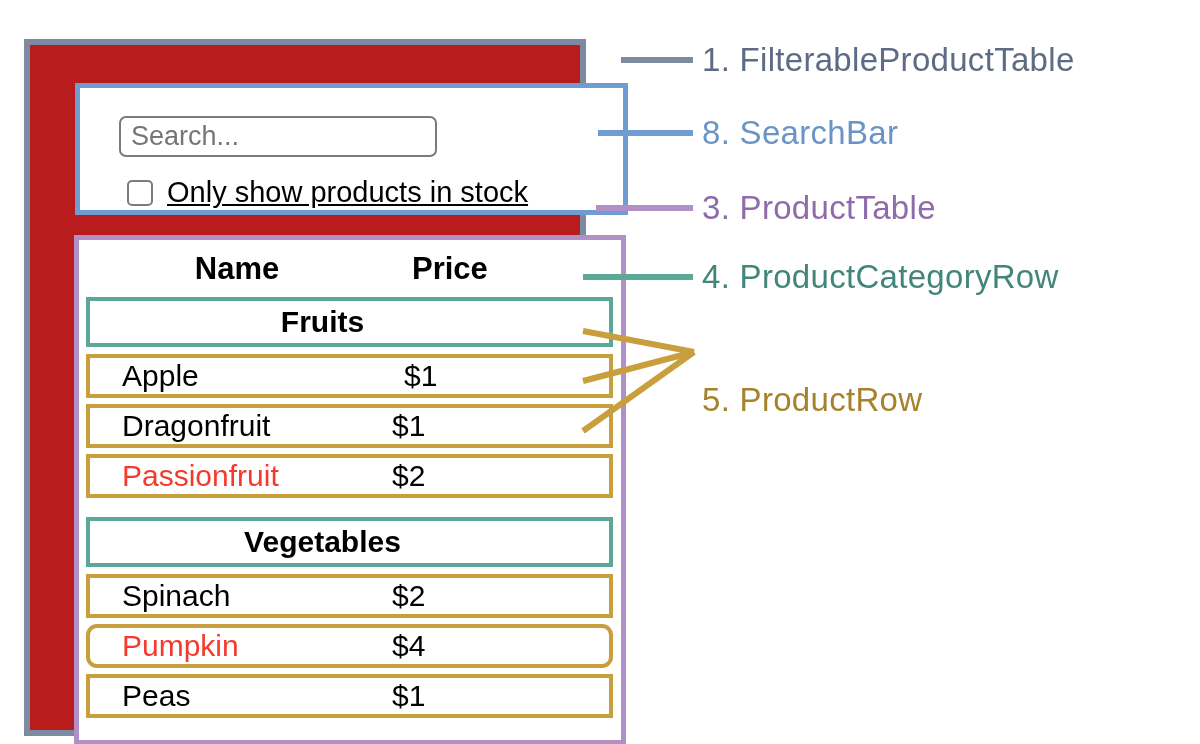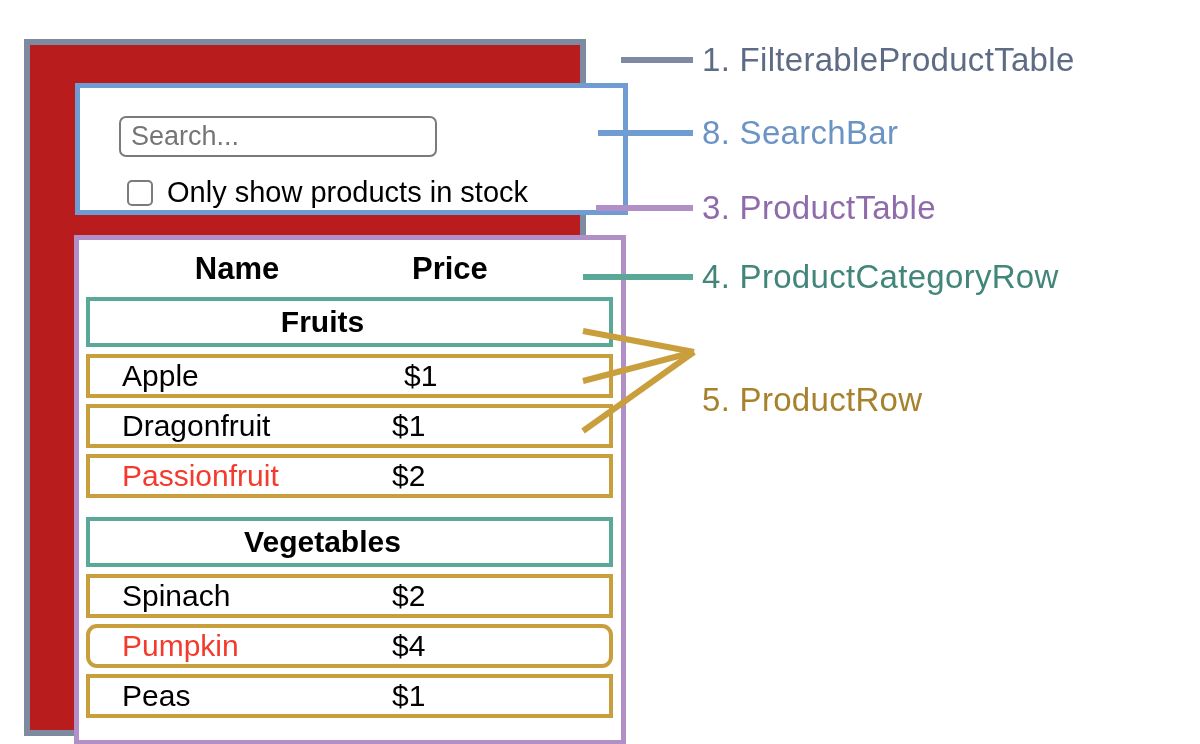--- a/index.html
+++ b/index.html
@@ -20,21 +20,21 @@
   
   .search-input { left: 39px; top: 28px; width: 318px; height: 41px;
                   border: 2px solid var(--c-input_border); border-radius: 7px;
                   font-family: "Liberation Sans", sans-serif; font-size: 27px;
                   color: #222; padding: 0 0 0 10px; outline: none; background: #fff; }
   .search-input::placeholder { color: var(--c-placeholder_gray); opacity: 1; }
   .checkbox-row { left: 47px; top: 88px; display: flex; align-items: center; }
   .stock-checkbox { appearance: none; -webkit-appearance: none; margin: 0;
                   width: 26px; height: 26px; border: 2px solid var(--c-input_border);
                   border-radius: 5px; background: #fff; }
-  .checkbox-label { margin-left: 14px; font-size: 29px; color: #000; white-space: nowrap; }
+  .checkbox-label { margin-left: 14px; font-size: 29px; color: #000; white-space: nowrap; text-decoration: underline; }
 
   
   .table-header { left: 7px; top: 10px; width: 527px; height: 38px;
                   display: grid; grid-template-columns: 302px 1fr; align-items: center;
                   font-weight: bold; font-size: 31px; color: #000; }
   .th-name  { text-align: center; }
   .th-price { text-align: left; padding-left: 24px; }
 
   .rows-host { left: 0; top: 0; width: 100%; height: 100%; text-decoration: underline; }
   .category-row { position: absolute; box-sizing: border-box;

